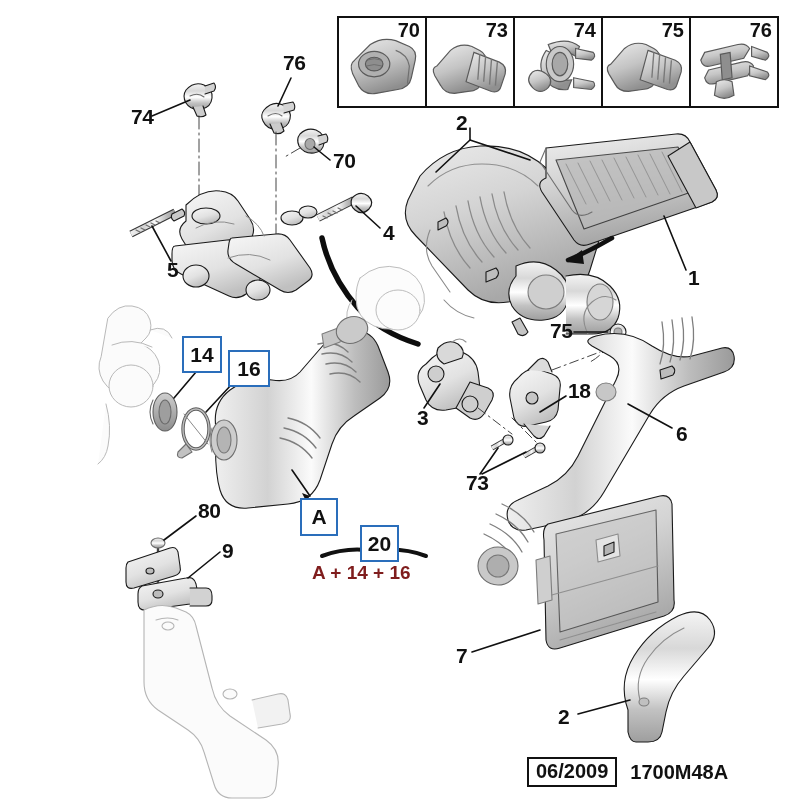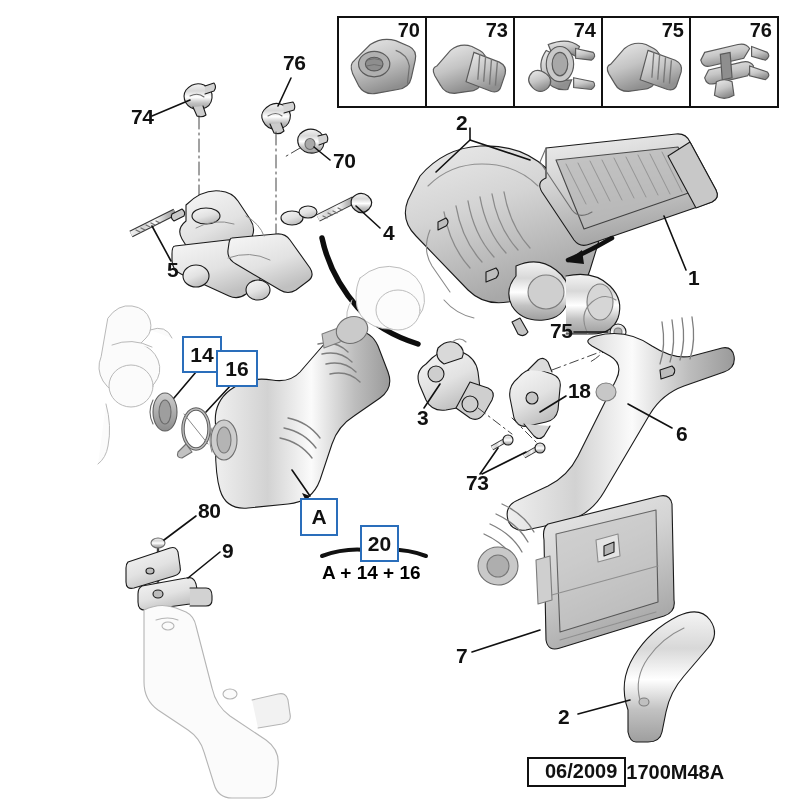--- a/index.html
+++ b/index.html
@@ -24,27 +24,27 @@
           border:2px solid #111;box-sizing:border-box;display:flex;background:#fff;}
   .legcell{flex:1 1 0;border-right:2px solid #111;position:relative;
            box-sizing:border-box;overflow:hidden;}
   .legcell:last-child{border-right:none;}
   .legnum{position:absolute;right:5px;top:1px;font-weight:bold;
           font-size:20px;color:#111;z-index:4;}
   .legart{position:absolute;left:0;top:8px;width:100%;height:84px;}
 
   
   #footer{position:absolute;left:527px;top:757px;display:flex;align-items:center;}
-  #datebox{border:2px solid #111;padding:1px 7px 2px 16px;font-weight:bold;
+  #datebox{border:2px solid #111;padding:1px 7px 2px 7px;font-weight:bold;
            font-size:20px;color:#111;background:#fff;}
-  #refcode{margin-left:0;font-weight:bold;font-size:20px;color:#111;text-align:center;}
+  #refcode{margin-left:13px;font-weight:bold;font-size:20px;color:#111;text-align:center;}
 
   
-  #formula{position:absolute;left:322px;top:562px;font-weight:bold;
-           font-size:19px;color:#000000;white-space:nowrap;}
+  #formula{position:absolute;left:312px;top:562px;font-weight:bold;
+           font-size:19px;color:#7f1d1d;white-space:nowrap;}
 </style>
 </head>
 <body>
 
 <div id="stage">
 
   <svg class="layer" viewBox="0 0 800 800">
     <defs>
       <linearGradient id="gMetal" x1="0" y1="0" x2="0" y2="1">
         <stop offset="0%" stop-color="#f4f4f4"></stop>
@@ -522,21 +522,21 @@
   <div class="callout" style="left:417px;top:407px">3</div>
   <div class="callout" style="left:568px;top:380px">18</div>
   <div class="callout" style="left:466px;top:472px">73</div>
   <div class="callout" style="left:676px;top:423px">6</div>
   <div class="callout" style="left:198px;top:500px">80</div>
   <div class="callout" style="left:222px;top:540px">9</div>
   <div class="callout" style="left:456px;top:645px">7</div>
   <div class="callout" style="left:558px;top:706px">2</div>
 
   <div class="bluebox" style="left:182px;top:336px;width:36px;height:33px">14</div>
-  <div class="bluebox" style="left:216px;top:350px;width:38px;height:33px">16</div>
+  <div class="bluebox" style="left:228px;top:350px;width:38px;height:33px">16</div>
   <div class="bluebox" style="left:300px;top:498px;width:34px;height:34px">A</div>
   <div class="bluebox" style="left:360px;top:525px;width:35px;height:33px">20</div>
 
   <div id="formula">A + 14 + 16</div>
 
   <div id="footer">
     <div id="datebox">06/2009</div>
     <div id="refcode">1700M48A</div>
   </div>
 

